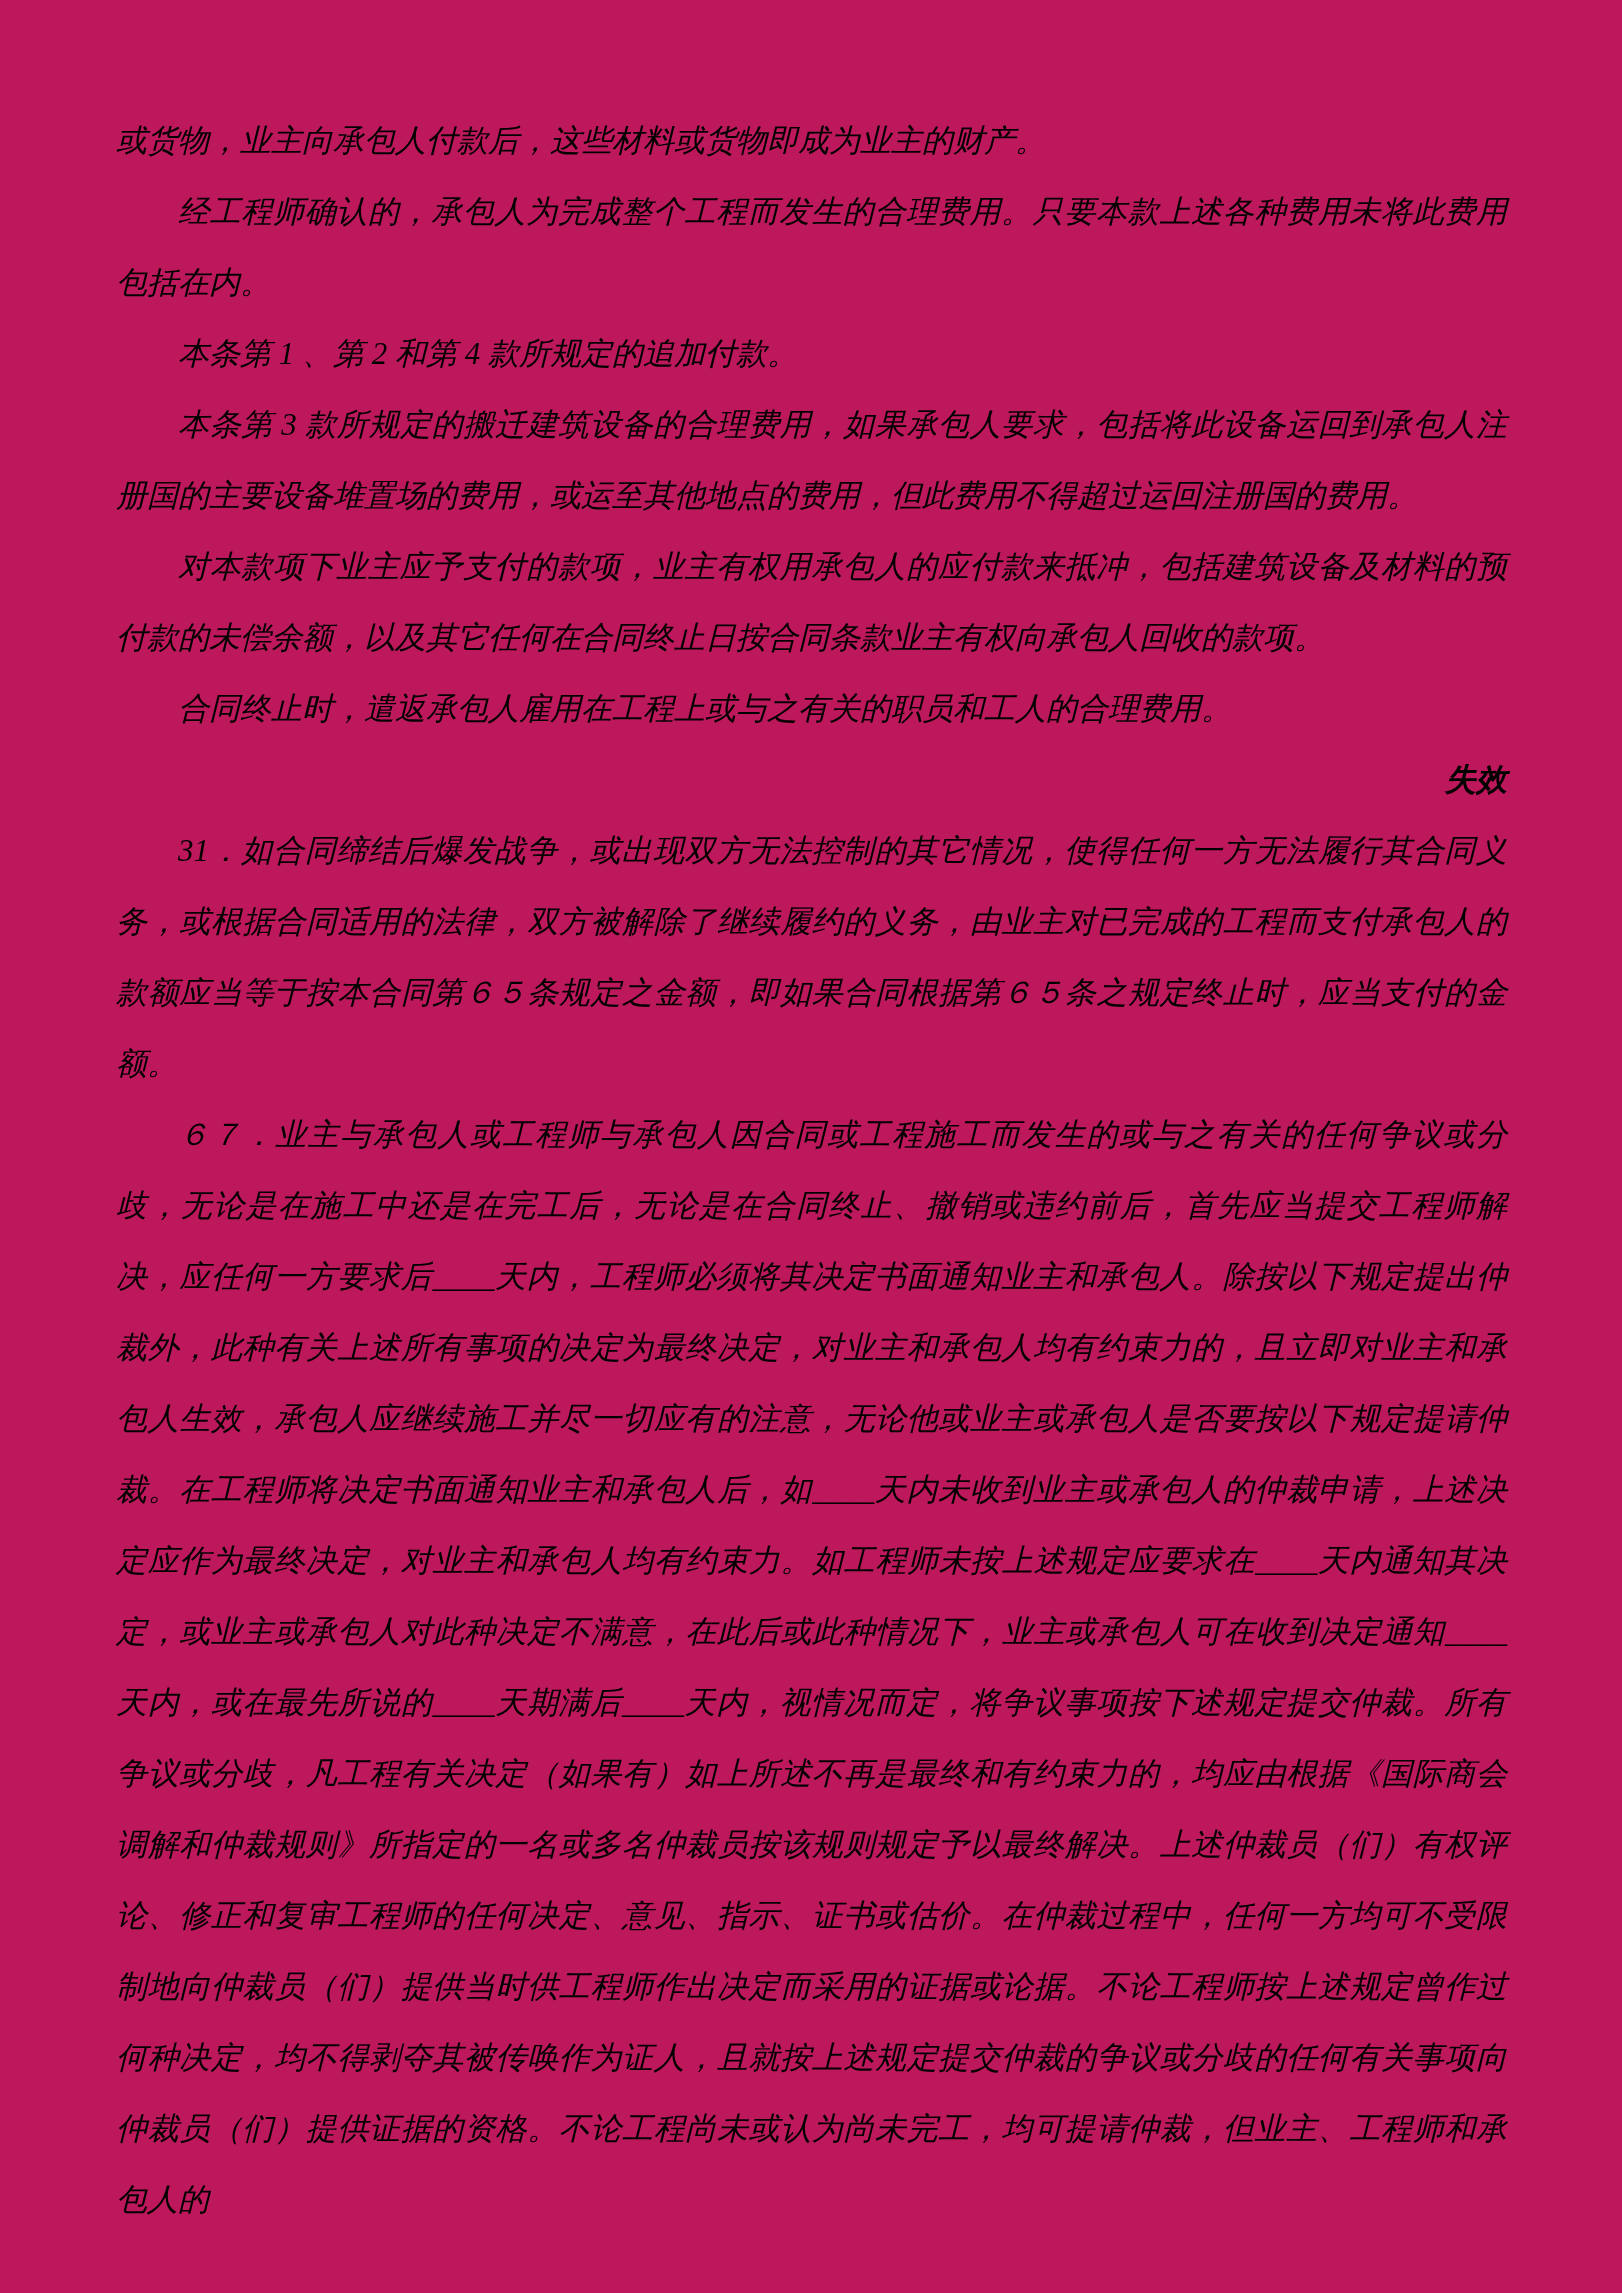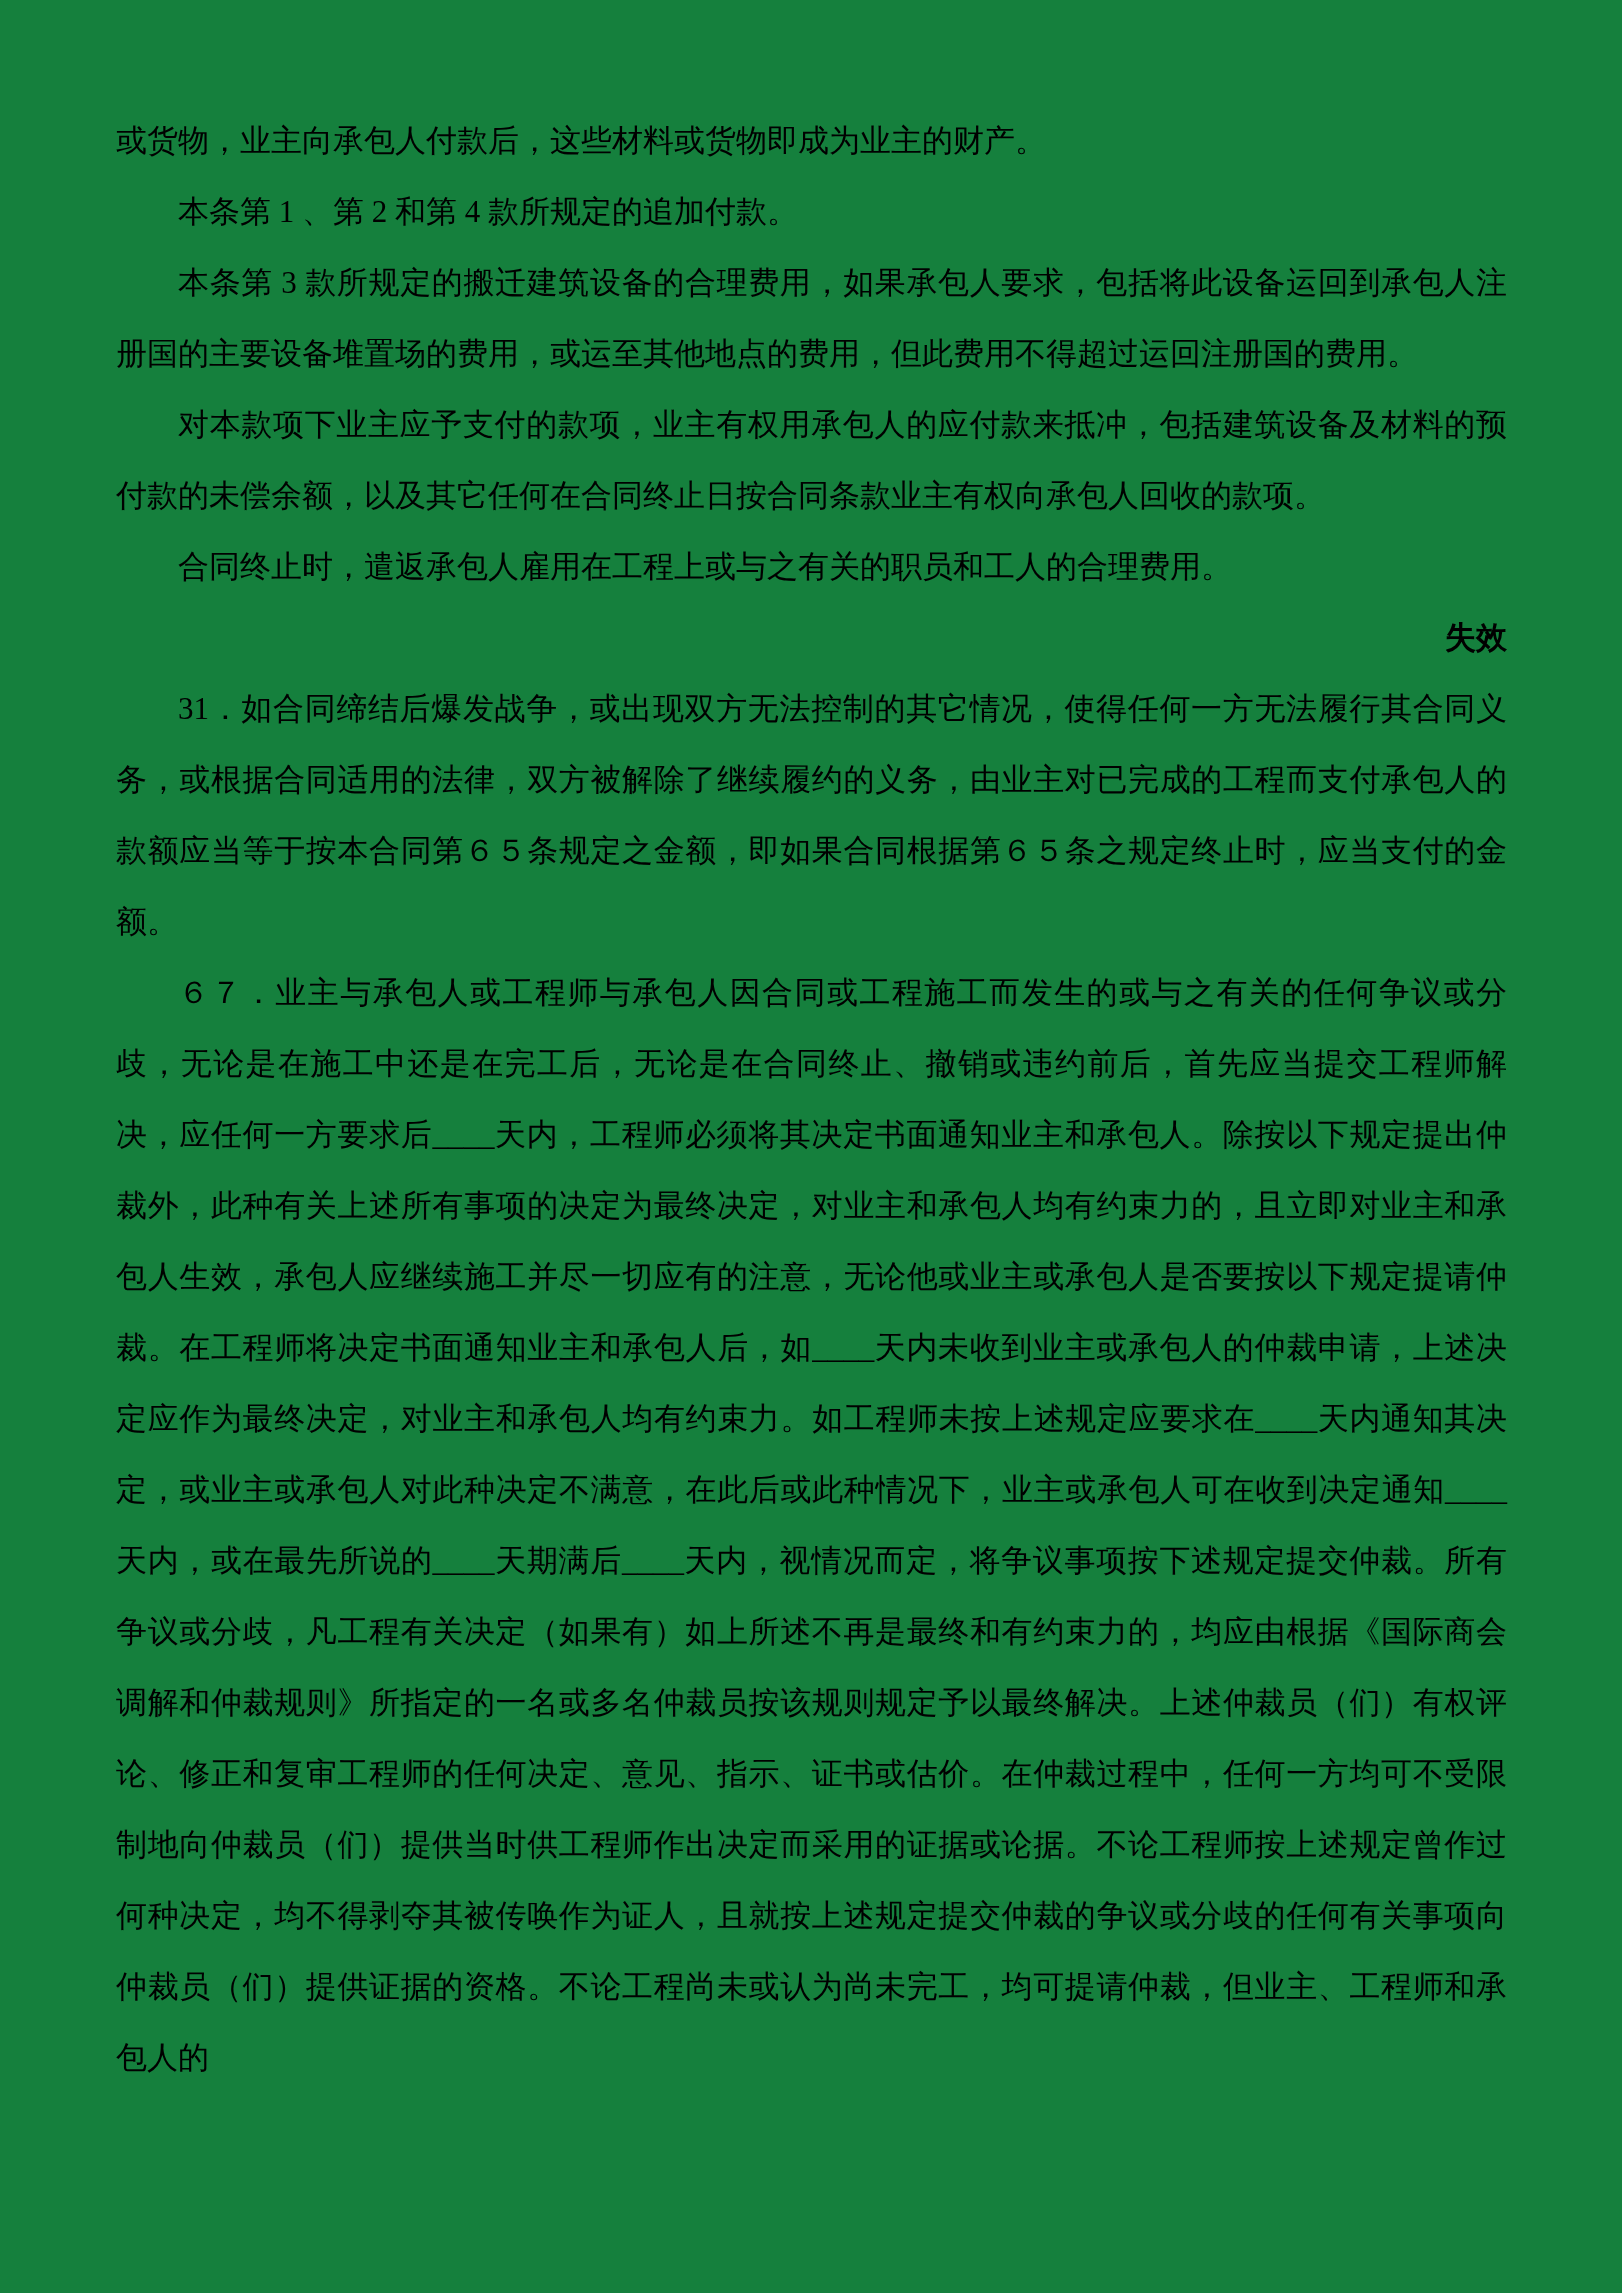--- a/index.html
+++ b/index.html
@@ -35,23 +35,24 @@
     text-indent: 2em;
   }
   .doc-body p.heading {
     font-weight: 700;
     text-align: right;
   }
 </style>
 </head>
 <body>
 
-<div class="page" style="background: #15803d;">
+<div class="page" style="background: #be185d; font-style: italic;">
   <div class="doc-body" id="doc-body">
       <p style="color: rgb(0, 0, 0);">或货物，业主向承包人付款后，这些材料或货物即成为业主的财产。</p>
+      <p class="indent" style="color: rgb(0, 0, 0);">经工程师确认的，承包人为完成整个工程而发生的合理费用。只要本款上述各种费用未将此费用包括在内。</p>
       <p class="indent" style="color: rgb(0, 0, 0);">本条第 1 、第 2 和第 4 款所规定的追加付款。</p>
       <p class="indent" style="color: rgb(0, 0, 0);">本条第 3 款所规定的搬迁建筑设备的合理费用，如果承包人要求，包括将此设备运回到承包人注册国的主要设备堆置场的费用，或运至其他地点的费用，但此费用不得超过运回注册国的费用。</p>
       <p class="indent" style="color: rgb(0, 0, 0);">对本款项下业主应予支付的款项，业主有权用承包人的应付款来抵冲，包括建筑设备及材料的预付款的未偿余额，以及其它任何在合同终止日按合同条款业主有权向承包人回收的款项。</p>
       <p class="indent" style="color: rgb(0, 0, 0);">合同终止时，遣返承包人雇用在工程上或与之有关的职员和工人的合理费用。</p>
       <p class="indent heading" style="color: rgb(0, 0, 0);">失效</p>
       <p class="indent" style="color: rgb(0, 0, 0);">31．如合同缔结后爆发战争，或出现双方无法控制的其它情况，使得任何一方无法履行其合同义务，或根据合同适用的法律，双方被解除了继续履约的义务，由业主对已完成的工程而支付承包人的款额应当等于按本合同第６５条规定之金额，即如果合同根据第６５条之规定终止时，应当支付的金额。</p>
       <p class="indent" style="color: rgb(0, 0, 0);">６７．业主与承包人或工程师与承包人因合同或工程施工而发生的或与之有关的任何争议或分歧，无论是在施工中还是在完工后，无论是在合同终止、撤销或违约前后，首先应当提交工程师解决，应任何一方要求后____天内，工程师必须将其决定书面通知业主和承包人。除按以下规定提出仲裁外，此种有关上述所有事项的决定为最终决定，对业主和承包人均有约束力的，且立即对业主和承包人生效，承包人应继续施工并尽一切应有的注意，无论他或业主或承包人是否要按以下规定提请仲裁。在工程师将决定书面通知业主和承包人后，如____天内未收到业主或承包人的仲裁申请，上述决定应作为最终决定，对业主和承包人均有约束力。如工程师未按上述规定应要求在____天内通知其决定，或业主或承包人对此种决定不满意，在此后或此种情况下，业主或承包人可在收到决定通知____天内，或在最先所说的____天期满后____天内，视情况而定，将争议事项按下述规定提交仲裁。所有争议或分歧，凡工程有关决定（如果有）如上所述不再是最终和有约束力的，均应由根据《国际商会调解和仲裁规则》所指定的一名或多名仲裁员按该规则规定予以最终解决。上述仲裁员（们）有权评论、修正和复审工程师的任何决定、意见、指示、证书或估价。在仲裁过程中，任何一方均可不受限制地向仲裁员（们）提供当时供工程师作出决定而采用的证据或论据。不论工程师按上述规定曾作过何种决定，均不得剥夺其被传唤作为证人，且就按上述规定提交仲裁的争议或分歧的任何有关事项向仲裁员（们）提供证据的资格。不论工程尚未或认为尚未完工，均可提请仲裁，但业主、工程师和承包人的</p>
     </div>
 </div>
 

